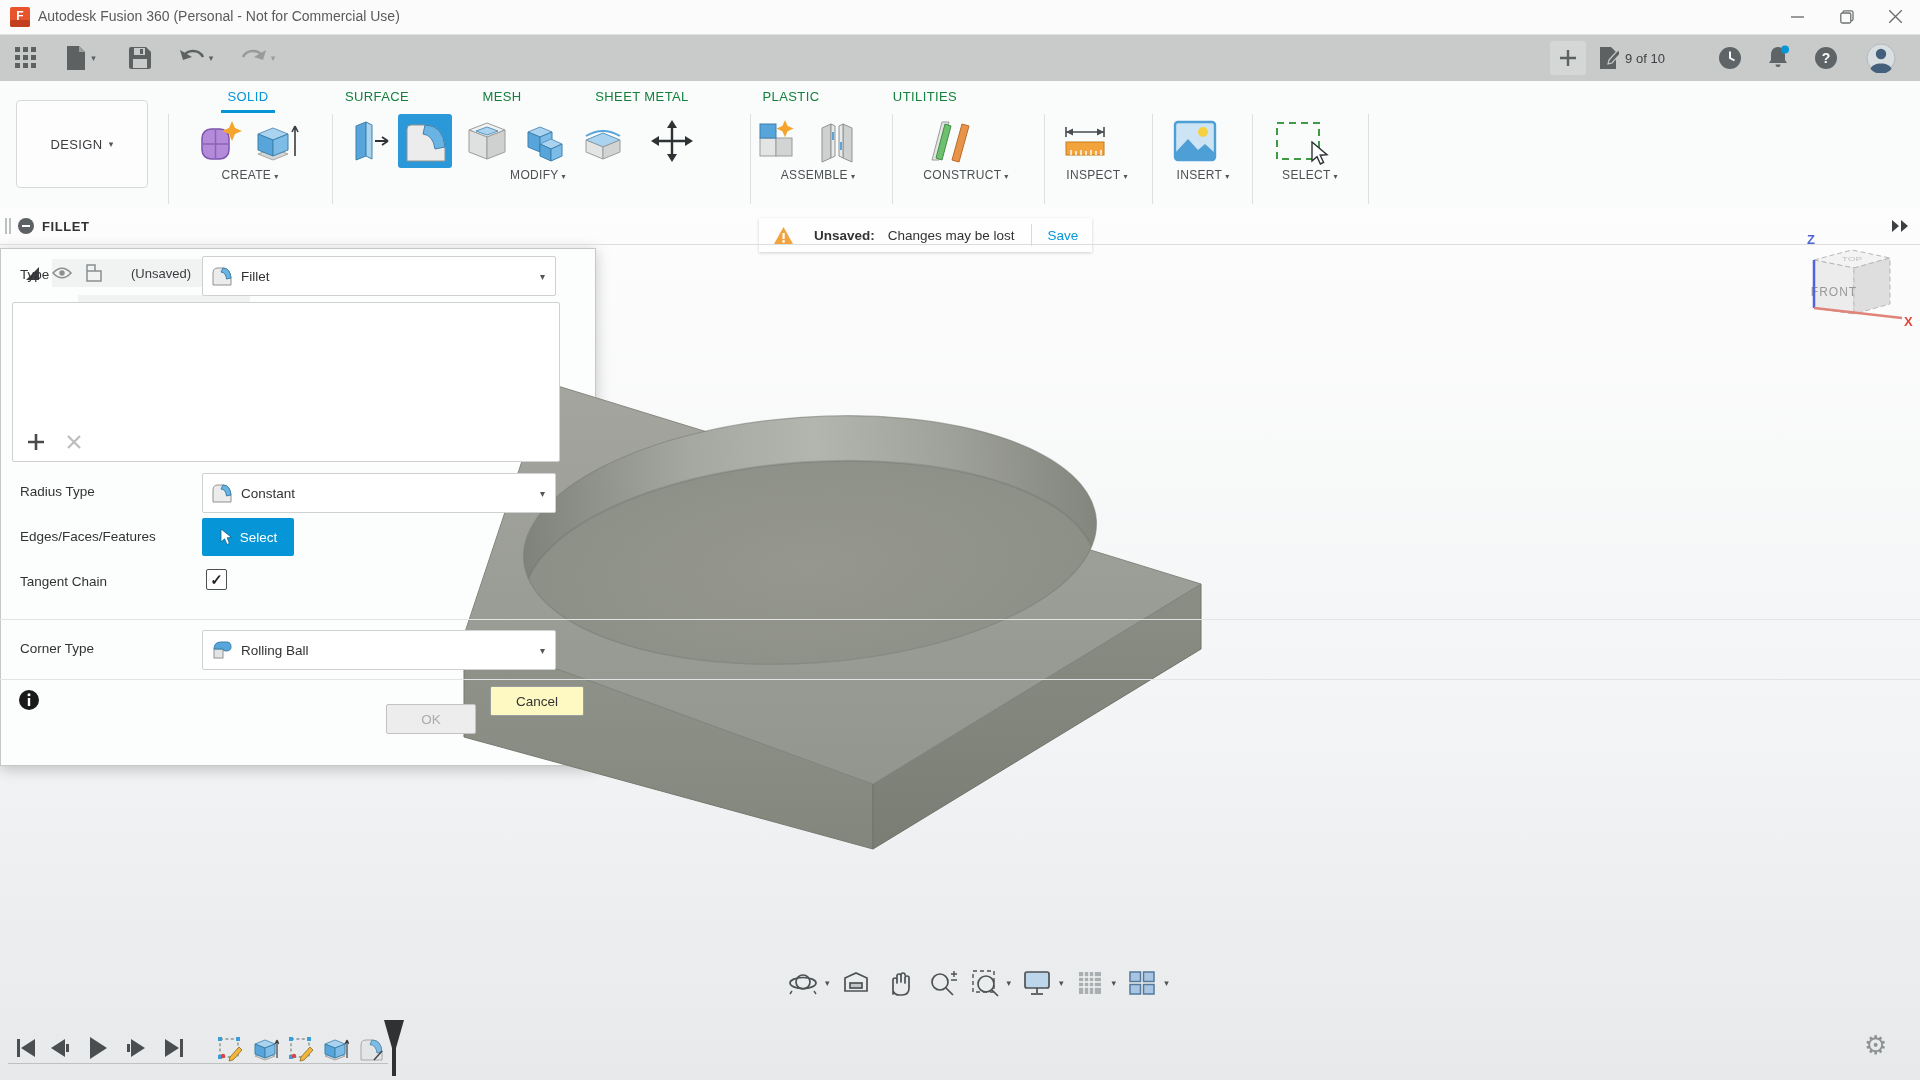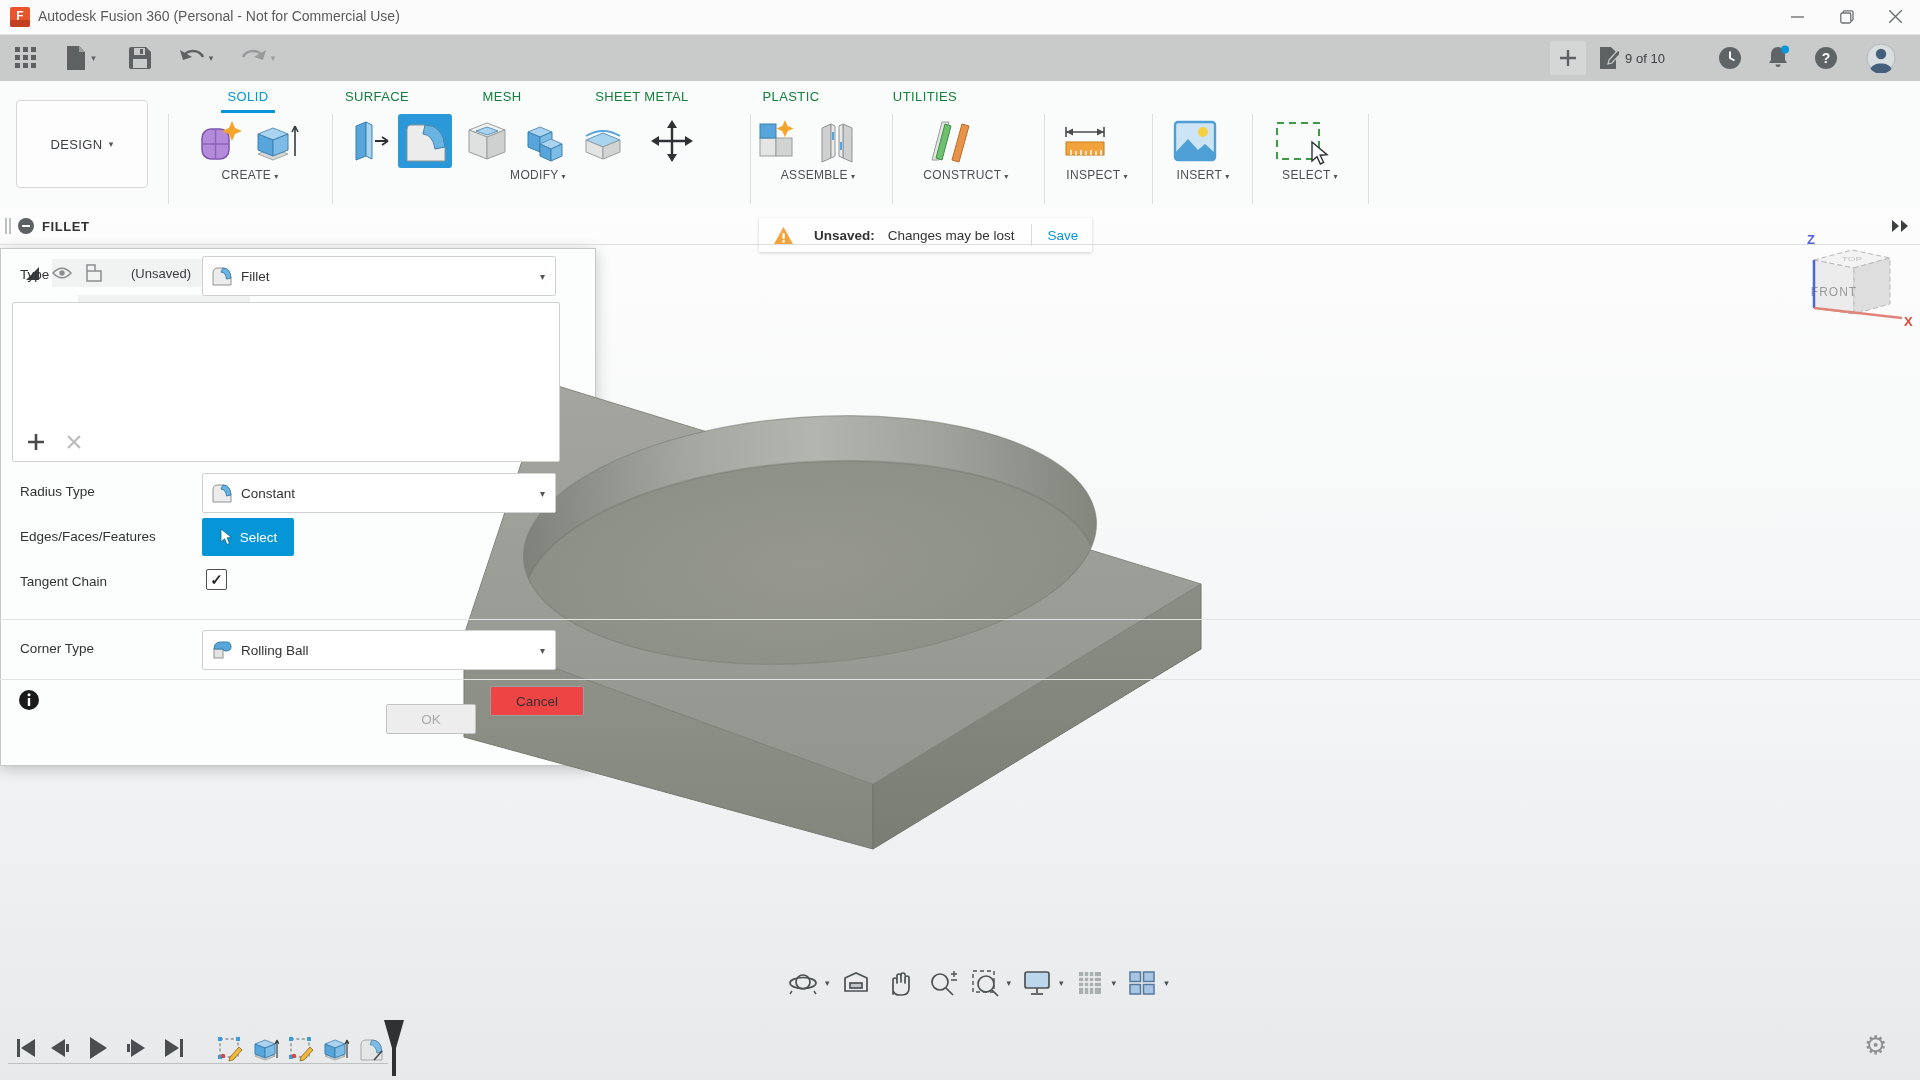--- a/index.html
+++ b/index.html
@@ -693,17 +693,17 @@
       </div>
 
       <div class="abs" style="left:0;top:471px;width:100%;height:1px;background:#e2e4e4"></div>
 
       <svg class="abs" style="left:18px;top:481px" width="22" height="22">
           <circle cx="11" cy="11" r="10" fill="#1a1a1a"></circle>
           <rect x="9.8" y="9" width="2.4" height="8" fill="#fff"></rect>
           <circle cx="11" cy="5.8" r="1.5" fill="#fff"></circle>
         </svg>
       <div class="btn" style="left:386px;top:496px;width:88px;background:#ededed;border:1px solid #c2c2c2;color:#ababab">OK</div>
-      <div class="btn" style="left:490px;top:478px;width:92px;background:#ef4444;border:1px solid #9a9e9e;color:#333">Cancel</div>
+      <div class="btn" style="left:490px;top:478px;width:92px;background:#fef9c3;border:1px solid #9a9e9e;color:#333">Cancel</div>
     </div>
 
   </div>
 </div>
 
 </body></html>

